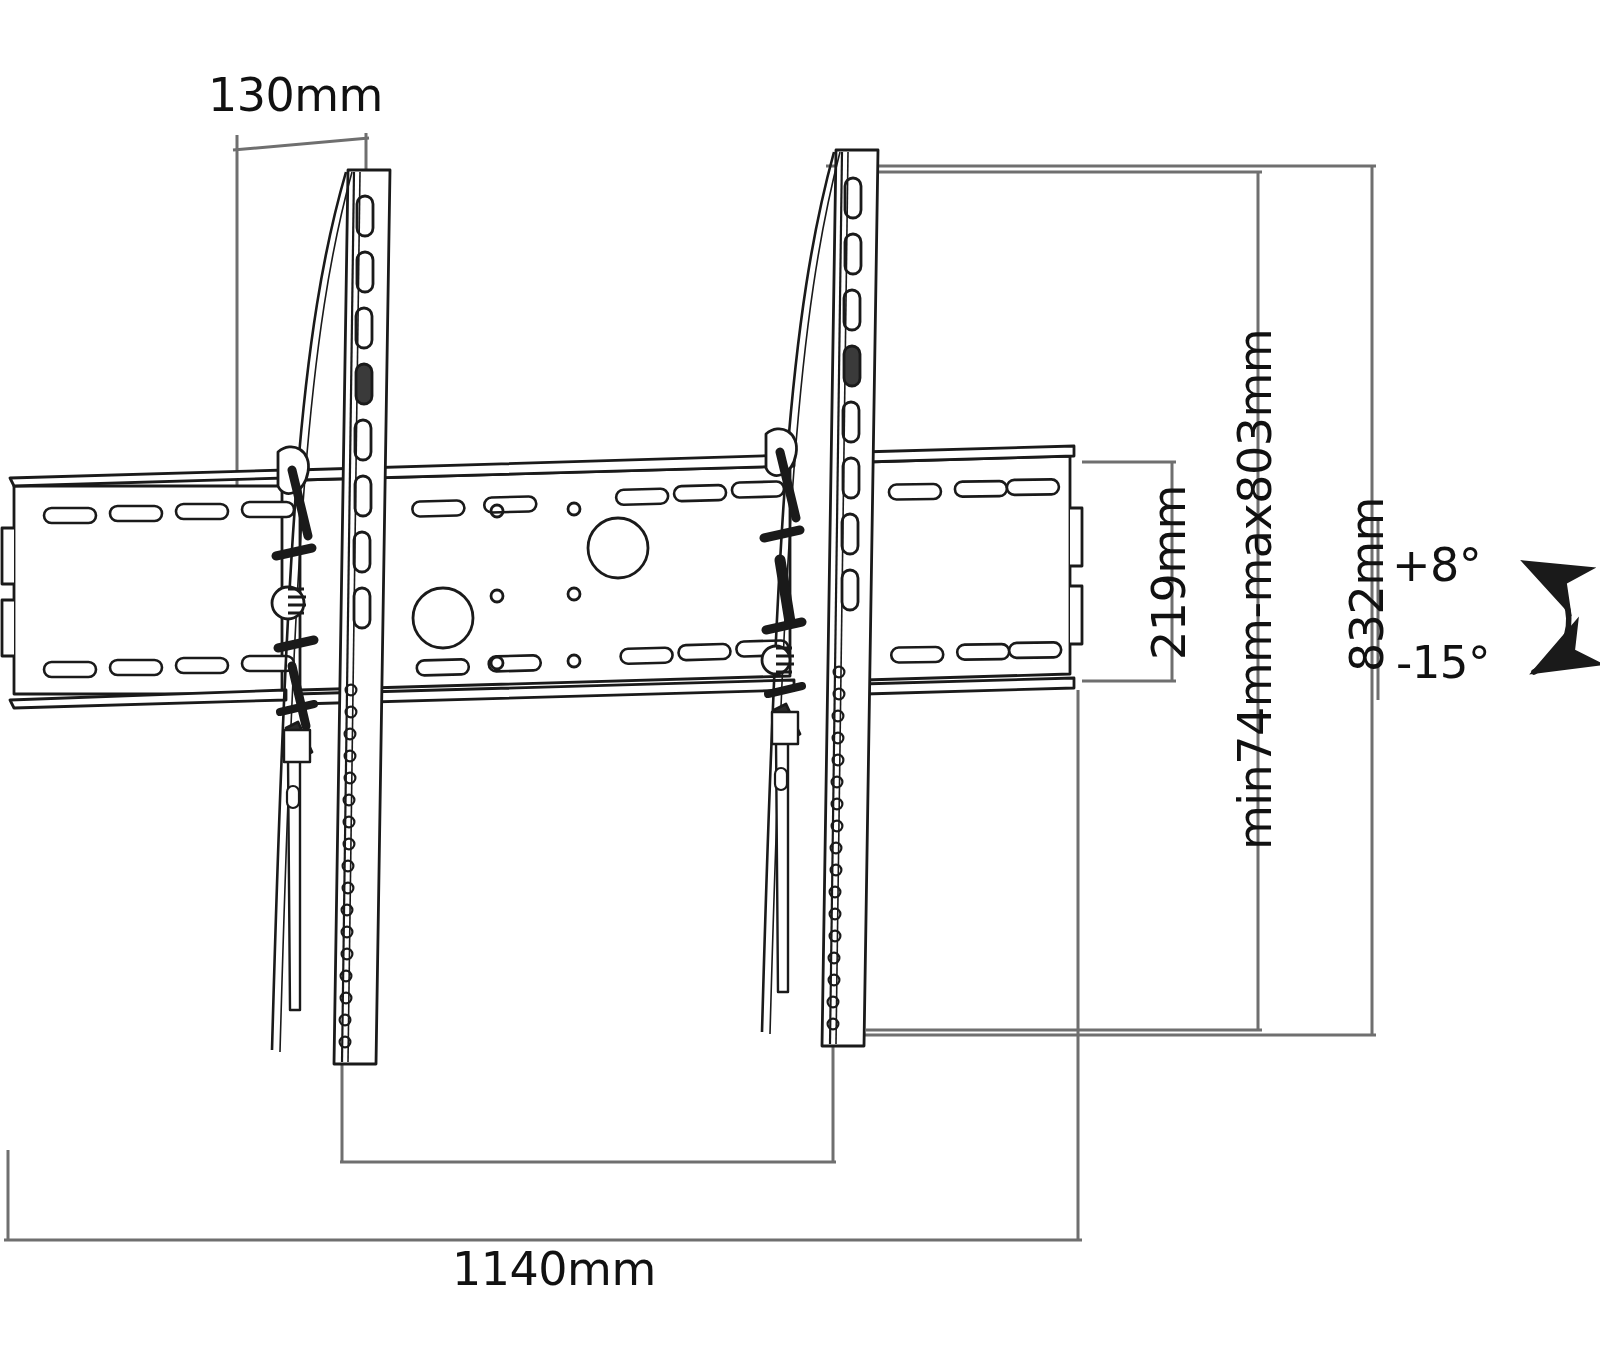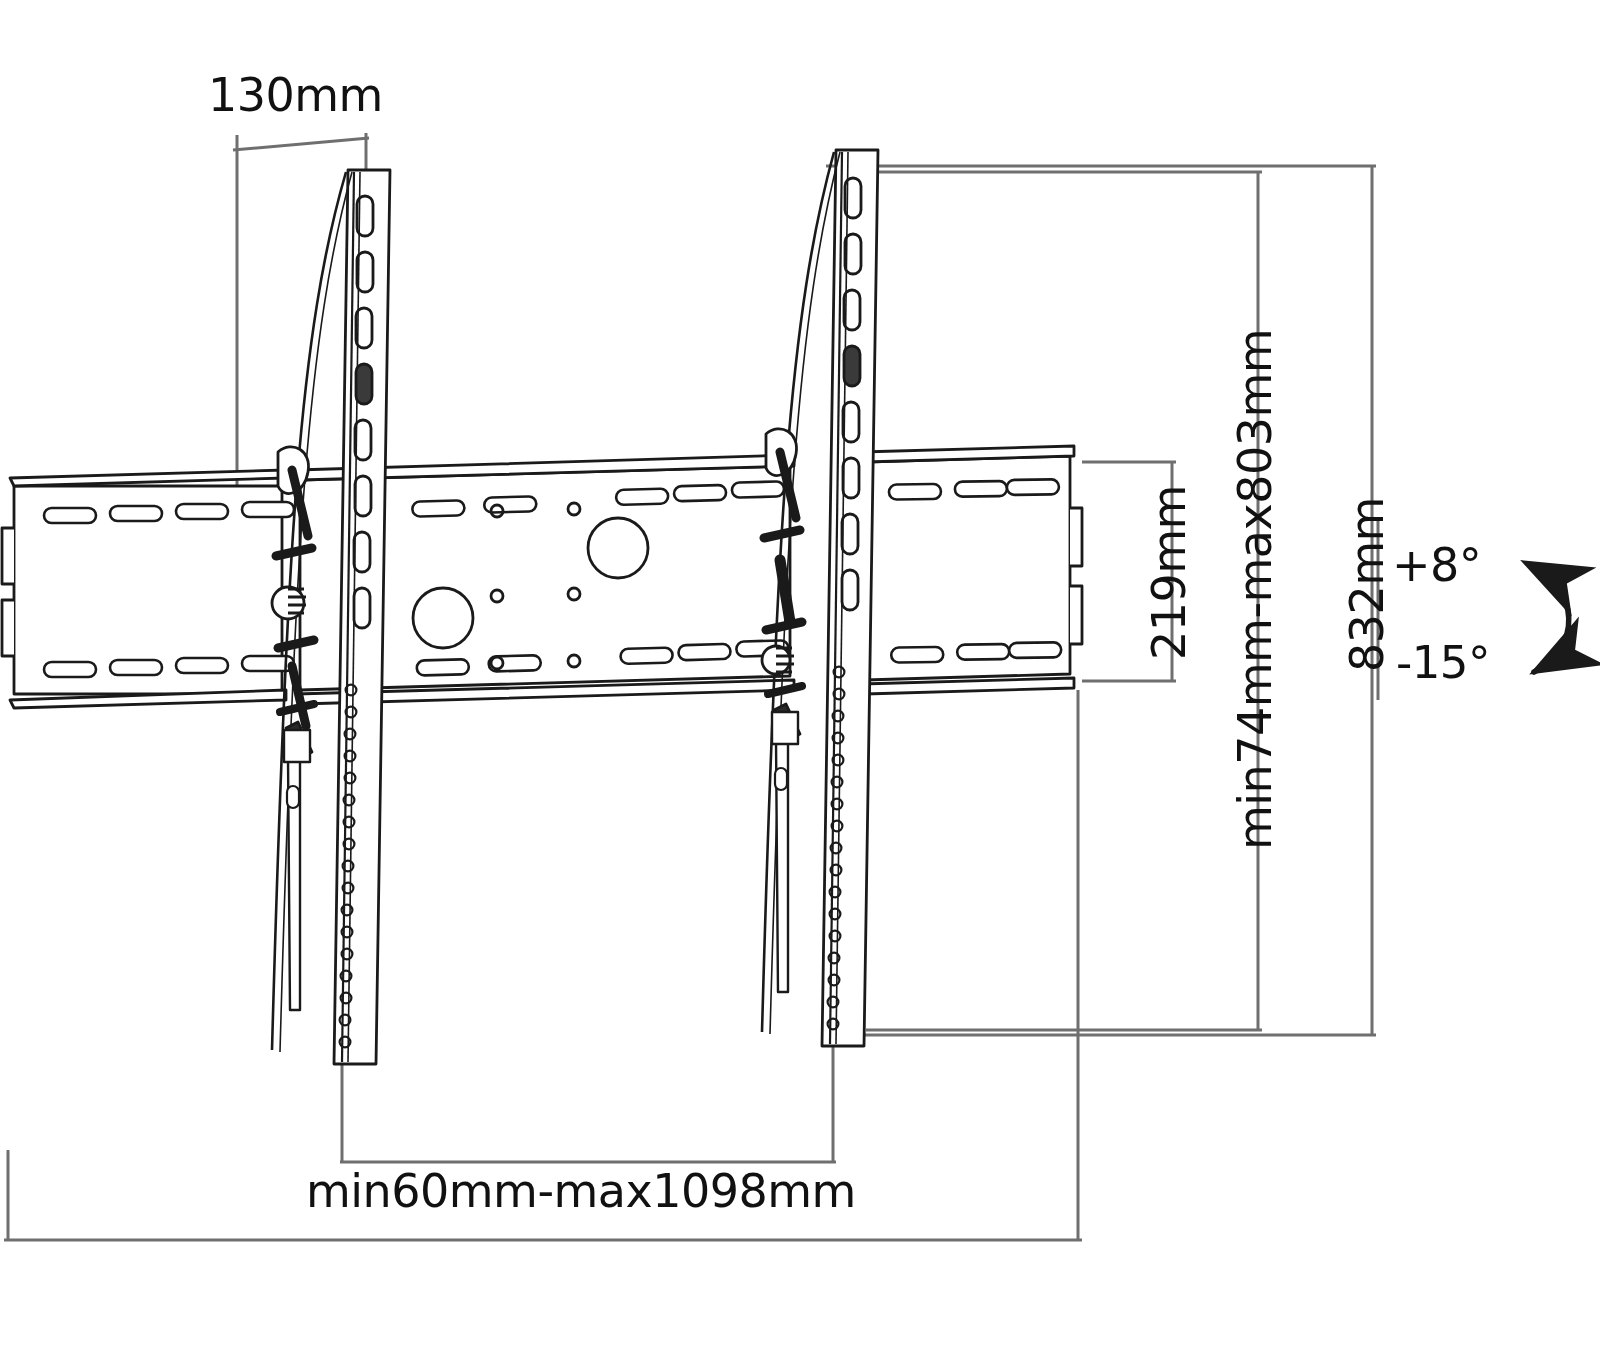--- a/index.html
+++ b/index.html
@@ -257,20 +257,20 @@
   </svg>
 
   <div class="dimlabel" style="left:208px;top:72px;font-size:46px;">130mm</div>
 
   <div class="dimlabel vert" style="left:1146px;top:660px;font-size:46px;transform:rotate(-90deg);">219mm</div>
 
   <div class="dimlabel vert" style="left:1232px;top:850px;font-size:46px;transform:rotate(-90deg);">min74mm-max803mm</div>
 
   <div class="dimlabel vert" style="left:1344px;top:672px;font-size:46px;transform:rotate(-90deg);">832mm</div>
 
-  <div class="dimlabel" style="left:306px;top:1168px;font-size:46px;">min60mm-max1098mm</div>
-
+
+  <div class="dimlabel" style="left:452px;top:1246px;font-size:46px;">1140mm</div>
 
   <div class="dimlabel" style="left:1392px;top:542px;font-size:46px;">+8°</div>
 
   <div class="dimlabel" style="left:1396px;top:640px;font-size:45px;">-15°</div>
 
 </div>
 
 </body></html>

